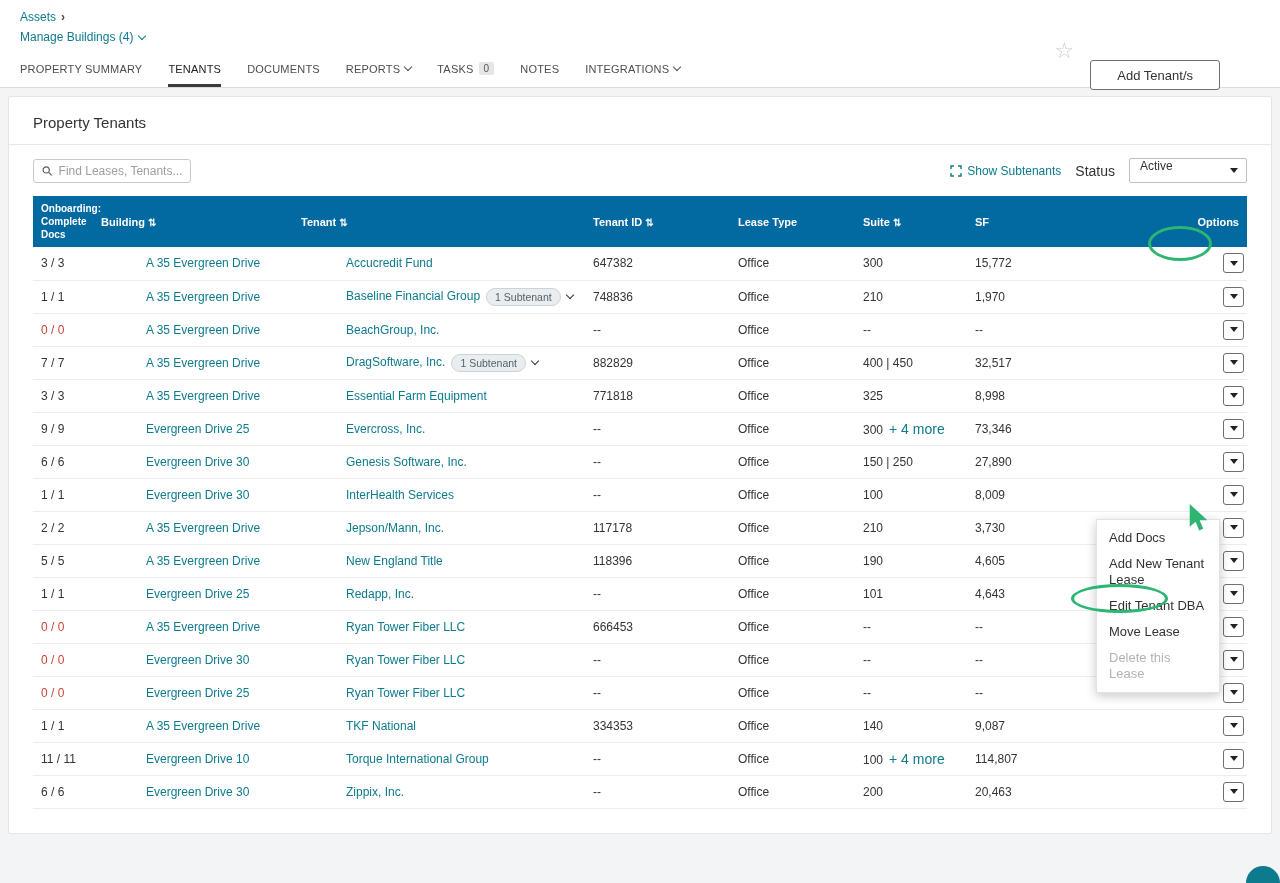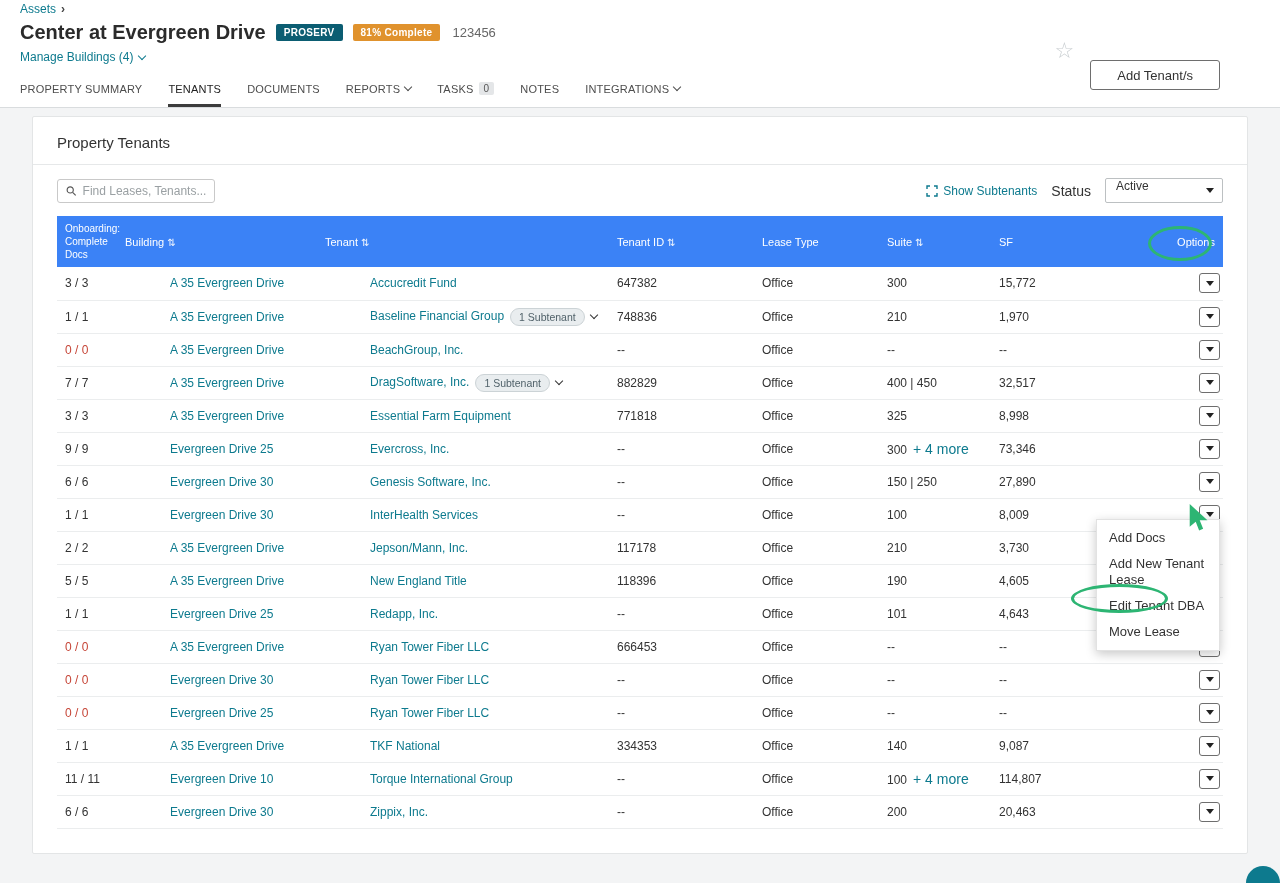--- a/index.html
+++ b/index.html
@@ -1,21 +1,21 @@
 <!DOCTYPE html>
 <html><head>
 <meta charset="utf-8">
 <style>
   * { margin:0; padding:0; box-sizing:border-box; }
   html,body { width:1280px; height:883px; }
   body { font-family:"Liberation Sans", sans-serif; background:#f3f4f5; position:relative; overflow:hidden; color:#333; }
   a { text-decoration:none; cursor:pointer; }
 
   
-  .top-header { background:#fff; padding:2px 20px 6px; position:relative; }
+  .top-header { background:#fff; padding:10px 20px 6px; position:relative; }
   .breadcrumb { font-size:12px; display:flex; align-items:center; gap:5px; }
   .breadcrumb a { color:#0d7a8e; }
   .bc-sep { color:#444; font-size:12px; font-weight:bold; }
   .title-row { display:flex; align-items:center; gap:10px; margin-top:5px; }
   .title-row h1 { font-size:20px; color:#2b2b2b; font-weight:bold; }
   .badge { font-size:10px; font-weight:bold; padding:3px 8px; border-radius:2px; color:#fff; letter-spacing:.3px; }
   .badge.proserv { background:#0b5d72; }
   .badge.complete { background:#e0922d; }
   .prop-id { font-size:13px; color:#666; margin-left:2px; }
   .manage-row { margin-top:6px; font-size:12px; color:#0d7a8e; display:flex; align-items:center; gap:6px; width:max-content; cursor:pointer; }
@@ -25,37 +25,37 @@
 
   
   .tab-bar { background:#fff; border-bottom:1px solid #d9dcde; padding:0 20px; display:flex; gap:26px; }
   .tab { font-size:11px; letter-spacing:.2px; color:#4d4d4d; padding:12px 0 9px; display:flex; align-items:center; gap:5px; border-bottom:3px solid transparent; cursor:pointer; white-space:nowrap; }
   .tab.active { color:#222; font-weight:normal; border-bottom-color:#3c3c3c; }
   .tab-count { background:#e4e6e8; color:#555; font-size:10px; padding:1px 5px; border-radius:2px; font-weight:normal; }
 
   .chev { display:inline-block; width:6px; height:6px; border-right:1.5px solid currentColor; border-bottom:1.5px solid currentColor; transform:rotate(45deg); margin-top:-3px; flex:none; }
 
   
-  .main { padding:8px 32px 16px; }
+  .main { padding:8px 8px 16px; }
   .card { background:#fff; border:1px solid #e3e5e6; border-radius:2px; min-height:733px; }
   .card-title { padding:17px 24px 13px; font-size:15px; color:#333; border-bottom:1px solid #e6e8e9; }
   .toolbar { display:flex; justify-content:space-between; align-items:center; padding:13px 24px; }
   .search-box { display:flex; align-items:center; gap:6px; width:158px; height:24px; border:1px solid #c9c9c9; border-radius:3px; padding:0 8px; background:#fff; }
   .search-box input { border:none; outline:none; font-size:12px; color:#333; width:100%; font-family:inherit; background:transparent; }
   .search-box input::placeholder { color:#9aa0a3; }
   .toolbar-right { display:flex; align-items:center; gap:14px; }
   .show-subtenants { display:flex; align-items:center; gap:5px; font-size:12px; color:#0d7a8e; }
   .status-label { font-size:14px; color:#333; }
   .status-select { width:118px; height:25px; border:1px solid #bcc0c2; border-radius:2px; background:#fff; display:flex; justify-content:space-between; padding-left:10px; font-size:12px; color:#333; cursor:pointer; }
   .sel-caret-zone { width:24px; height:100%; display:flex; align-items:center; justify-content:center; }
 
   
   .table-wrap { padding:0 24px 24px; }
   table { width:100%; border-collapse:collapse; table-layout:fixed; }
-  thead th { background:#3b82f6; color:#fff; font-size:11px; font-weight:normal; text-align:left; vertical-align:middle; padding:6px 8px; height:50px; }
+  thead th { background:#0369a1; color:#fff; font-size:11px; font-weight:bold; text-align:left; vertical-align:middle; padding:6px 8px; height:50px; }
   th.col0 { width:60px; font-size:10px; line-height:1.3; }
   th.col1 { width:200px; } th.col2 { width:292px; } th.col3 { width:145px; }
   th.col4 { width:125px; } th.col5 { width:112px; } th.col6 { width:142px; }
   th.col7 { text-align:right; }
   .sort-icon { font-size:10px; margin-left:3px; opacity:.95; cursor:pointer; }
   tbody td { border-bottom:1px solid #ebedee; padding:0 8px; height:33px; font-size:12px; color:#333; vertical-align:middle; white-space:nowrap; overflow:hidden; }
   tbody td a { color:#0d7a8e;margin-left:45px; }
   .onb.alert { color:#c64537; }
   .subtenant-wrap { display:inline-flex; align-items:center; gap:6px; margin-left:6px; vertical-align:middle; }
   .subtenant-pill { background:#e9edef; border:1px solid #ccd3d6; border-radius:9px; padding:2px 8px; font-size:10.5px; color:#51626a; white-space:nowrap; }
@@ -76,26 +76,20 @@
   .cursor-annotation { position:absolute; left:1188px; top:504px; z-index:31; pointer-events:none; }
   .chat-bubble { position:absolute; left:1246px; top:866px; width:34px; height:34px; border-radius:50%; background:#0d7a8e; z-index:5; }
 </style>
 </head>
 <body>
 
 <div class="top-header">
   <div class="breadcrumb">
     <a>Assets</a>
     <span class="bc-sep">›</span>
-  </div>
-  <div class="title-row">
-    <h1>Center at Evergreen Drive</h1>
-    <span class="badge proserv">PROSERV</span>
-    <span class="badge complete">81% Complete</span>
-    <span class="prop-id">123456</span>
   </div>
   <div class="manage-row">
     <span>Manage Buildings (4)</span>
     <span class="chev"></span>
   </div>
   <div class="header-actions">
     <span class="star-icon">☆</span>
     <button class="add-tenant-btn">Add Tenant/s</button>
   </div>
 </div>
@@ -450,20 +444,23 @@
   </div>
     <div class="menu-item">
     <span>Add New Tenant Lease</span>
   </div>
     <div class="menu-item">
     <span>Edit Tenant DBA</span>
   </div>
     <div class="menu-item">
     <span>Move Lease</span>
   </div>
+    <div class="menu-item disabled">
+    <span>Delete this Lease</span>
+  </div>
   </div>
 
 <div class="annotation-ellipse" id="ann-options"></div>
 <div class="annotation-ellipse" id="ann-edit-dba"></div>
 <svg class="cursor-annotation" width="22" height="30" viewBox="0 0 15 21">
   <path d="M1 0 L1 16 L5.2 12.4 L7.6 18.6 L10.4 17.4 L8 11.4 L13.4 11.4 Z" fill="#2db573"></path>
 </svg>
 <div class="chat-bubble"></div>
 
 </body></html>

